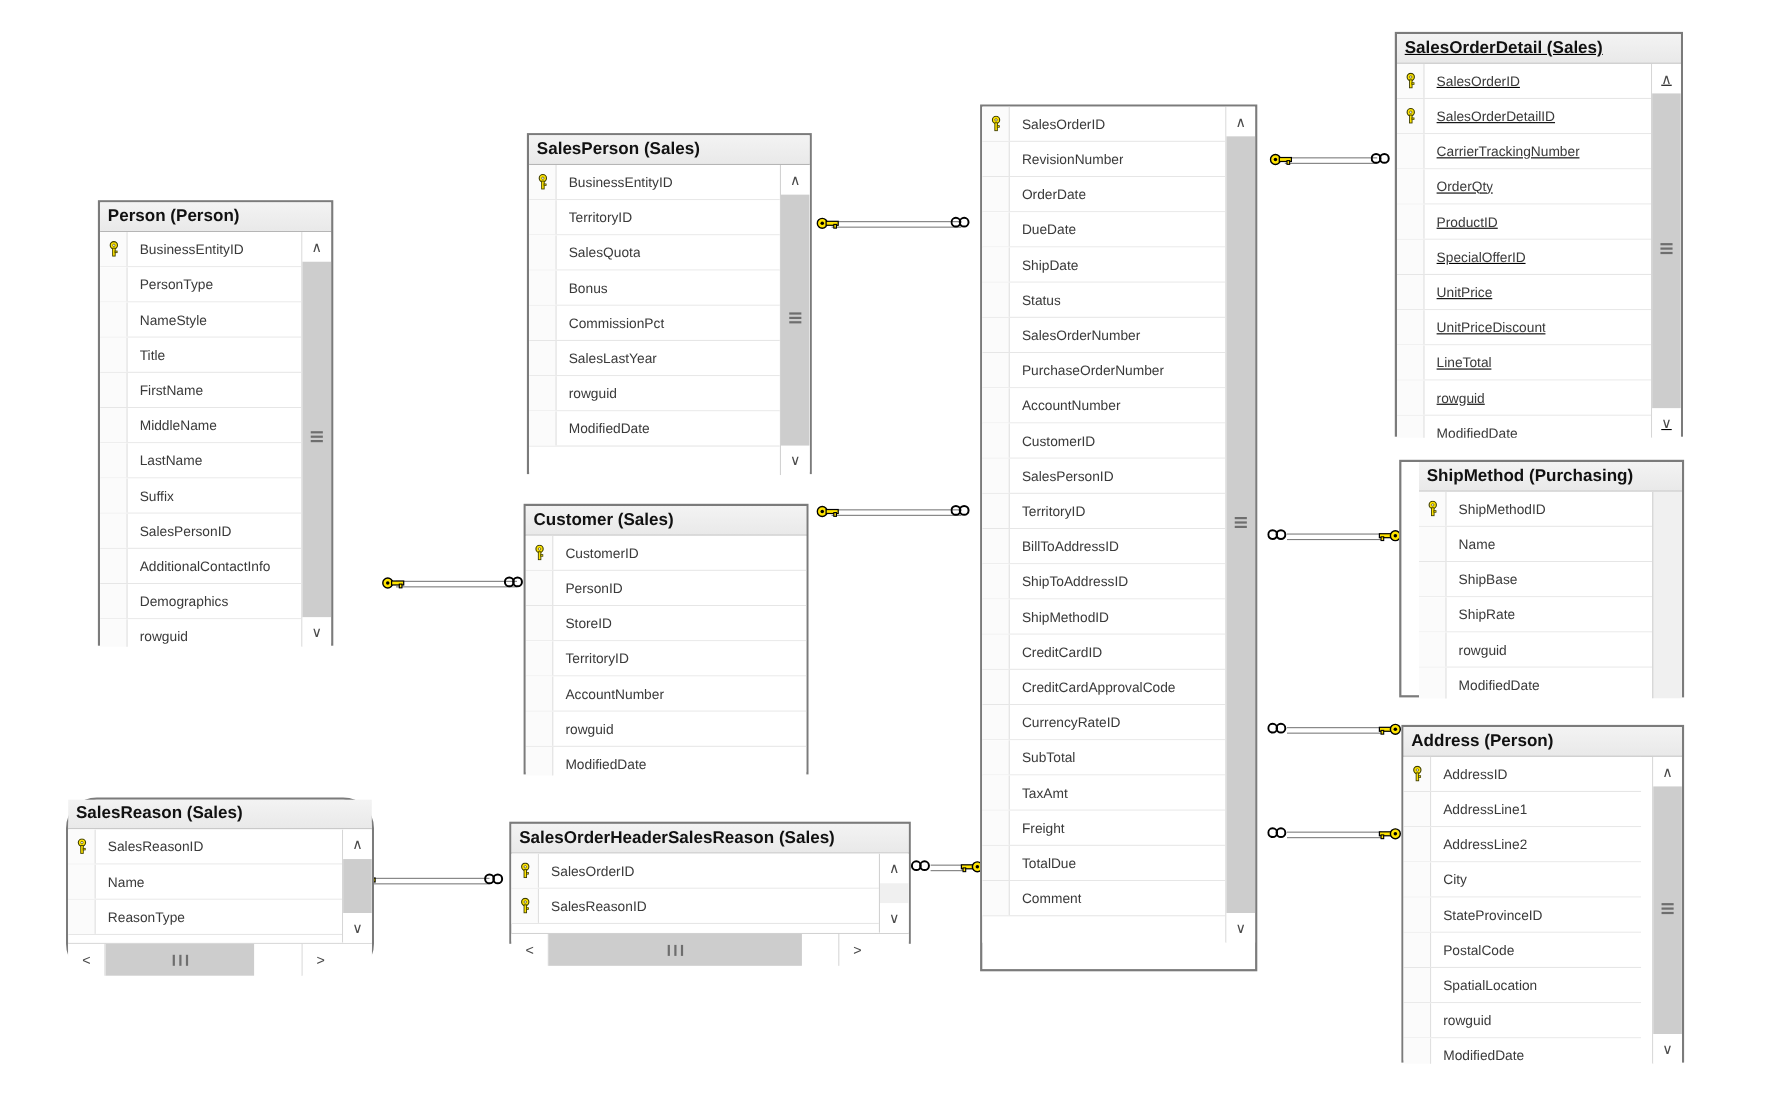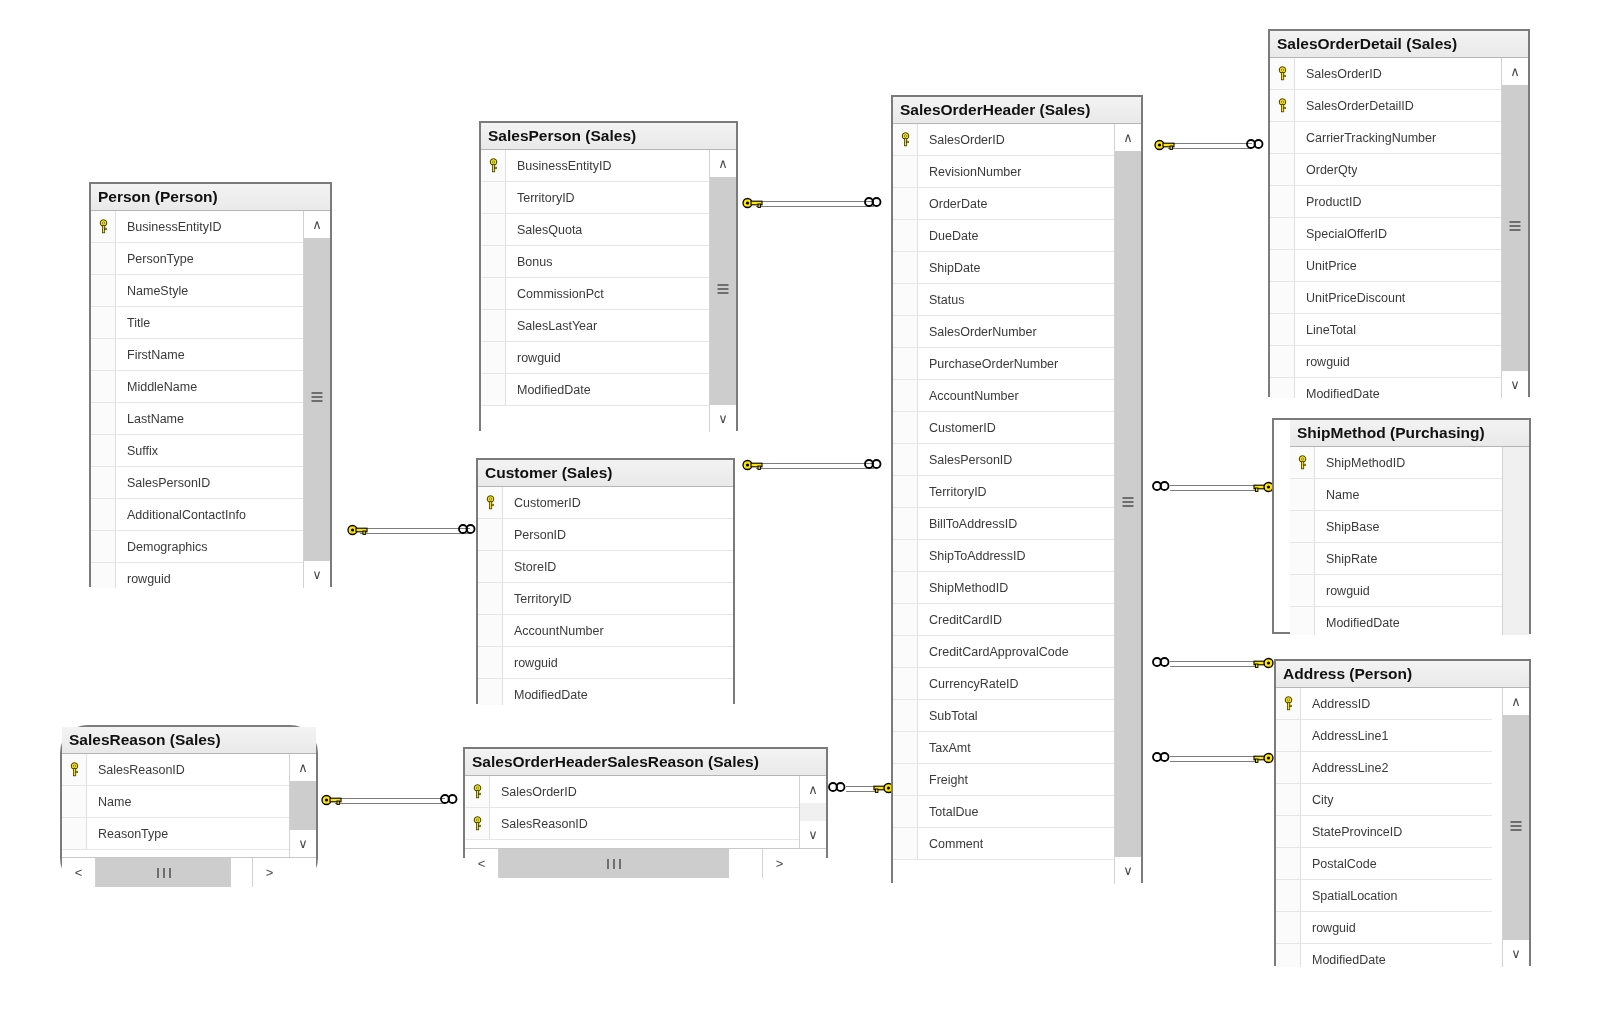--- a/index.html
+++ b/index.html
@@ -275,21 +275,21 @@
       <circle cx="12.5" cy="8" r="4" fill="none" stroke="#000" stroke-width="1.8"></circle>
     </svg>
     <svg class="end-key" style="left:872px;top:780px;" width="22" height="16" viewBox="0 0 22 16">
       <rect x="2" y="6.2" width="11" height="3.6" fill="#ffe400" stroke="#000" stroke-width="1.1"></rect>
       <rect x="3.5" y="9" width="2.4" height="3.4" fill="#ffe400" stroke="#000" stroke-width="1"></rect>
       <circle cx="16.5" cy="8" r="4.5" fill="#ffe400" stroke="#000" stroke-width="1.3"></circle>
       <circle cx="16.5" cy="8" r="1.6" fill="#000"></circle>
     </svg>
   </div>
 
-  <div class="tbl" style="left:89px;top:182px;width:243px;height:405px;">
+  <div class="tbl" style="left:89px;top:182px;width:214px;height:405px;">
     <div class="tbl-title">Person (Person)</div>
     <div class="tbl-body" style="height:377px;">
       <div class="rows" id="rows-person">
           <div class="row">
             <div class="keycell">
               <svg class="keyicon" width="13" height="15" viewBox="0 0 13 15">
                 <circle cx="6.5" cy="4" r="3.3" fill="#ffe400" stroke="#3d3d00" stroke-width="1"></circle>
                 <circle cx="6.5" cy="4" r="1.1" fill="#ffffff" stroke="#3d3d00" stroke-width="0.6"></circle>
                 <rect x="5.4" y="6.6" width="2.3" height="7.2" fill="#ffe400" stroke="#3d3d00" stroke-width="0.8"></rect>
                 <rect x="7.6" y="9.2" width="1.9" height="1.5" fill="#ffe400" stroke="#3d3d00" stroke-width="0.7"></rect>
@@ -455,21 +455,20 @@
           </div>
           <div class="row">
             <div class="keycell"></div>
             <div class="fieldname">ModifiedDate</div>
           </div>
         </div>
     </div>
   </div>
 
   <div class="tbl" style="left:891px;top:95px;width:252px;height:788px;">
-    <div class="tbl-title">SalesOrderHeader (Sales)</div>
     <div class="tbl-body" style="height:760px;">
       <div class="rows" id="rows-salesorderheader">
           <div class="row">
             <div class="keycell">
               <svg class="keyicon" width="13" height="15" viewBox="0 0 13 15">
                 <circle cx="6.5" cy="4" r="3.3" fill="#ffe400" stroke="#3d3d00" stroke-width="1"></circle>
                 <circle cx="6.5" cy="4" r="1.1" fill="#ffffff" stroke="#3d3d00" stroke-width="0.6"></circle>
                 <rect x="5.4" y="6.6" width="2.3" height="7.2" fill="#ffe400" stroke="#3d3d00" stroke-width="0.8"></rect>
                 <rect x="7.6" y="9.2" width="1.9" height="1.5" fill="#ffe400" stroke="#3d3d00" stroke-width="0.7"></rect>
               </svg>
@@ -574,21 +573,21 @@
                 <i></i>
                 <i></i>
               </div>
           </div>
         </div>
         <div class="vsb-arrow">∨</div>
       </div>
     </div>
   </div>
 
-  <div class="tbl" style="left:1268px;top:29px;width:262px;height:368px;">
+  <div class="tbl" style="left:1268px;top:29px;width:262px;height:368px;text-decoration:underline;">
     <div class="tbl-title">SalesOrderDetail (Sales)</div>
     <div class="tbl-body" style="height:340px;">
       <div class="rows" id="rows-salesorderdetail">
           <div class="row">
             <div class="keycell">
               <svg class="keyicon" width="13" height="15" viewBox="0 0 13 15">
                 <circle cx="6.5" cy="4" r="3.3" fill="#ffe400" stroke="#3d3d00" stroke-width="1"></circle>
                 <circle cx="6.5" cy="4" r="1.1" fill="#ffffff" stroke="#3d3d00" stroke-width="0.6"></circle>
                 <rect x="5.4" y="6.6" width="2.3" height="7.2" fill="#ffe400" stroke="#3d3d00" stroke-width="0.8"></rect>
                 <rect x="7.6" y="9.2" width="1.9" height="1.5" fill="#ffe400" stroke="#3d3d00" stroke-width="0.7"></rect>
@@ -757,21 +756,21 @@
                 <i></i>
                 <i></i>
               </div>
           </div>
         </div>
         <div class="vsb-arrow">∨</div>
       </div>
     </div>
   </div>
 
-  <div class="tbl" style="left:60px;top:725px;width:258px;height:161px;border-radius:28px;">
+  <div class="tbl" style="left:60px;top:725px;width:280px;height:161px;border-radius:28px;">
     <div class="tbl-title">SalesReason (Sales)</div>
     <div class="tbl-body" style="height:103px;">
       <div class="rows" id="rows-salesreason">
           <div class="row">
             <div class="keycell">
               <svg class="keyicon" width="13" height="15" viewBox="0 0 13 15">
                 <circle cx="6.5" cy="4" r="3.3" fill="#ffe400" stroke="#3d3d00" stroke-width="1"></circle>
                 <circle cx="6.5" cy="4" r="1.1" fill="#ffffff" stroke="#3d3d00" stroke-width="0.6"></circle>
                 <rect x="5.4" y="6.6" width="2.3" height="7.2" fill="#ffe400" stroke="#3d3d00" stroke-width="0.8"></rect>
                 <rect x="7.6" y="9.2" width="1.9" height="1.5" fill="#ffe400" stroke="#3d3d00" stroke-width="0.7"></rect>

